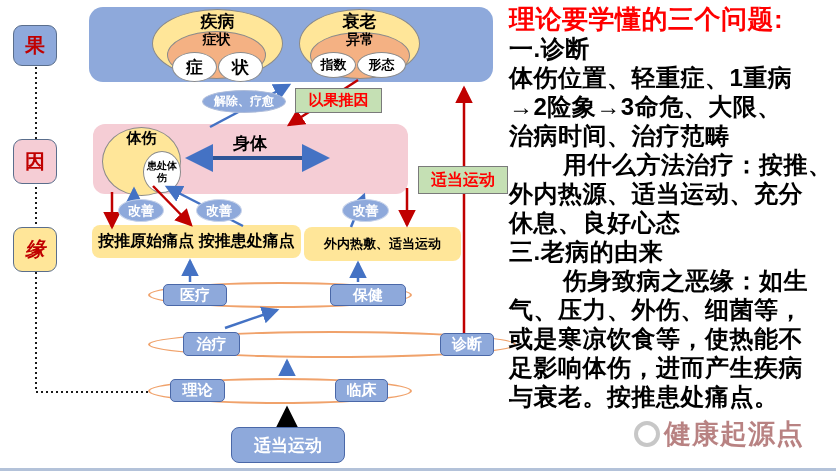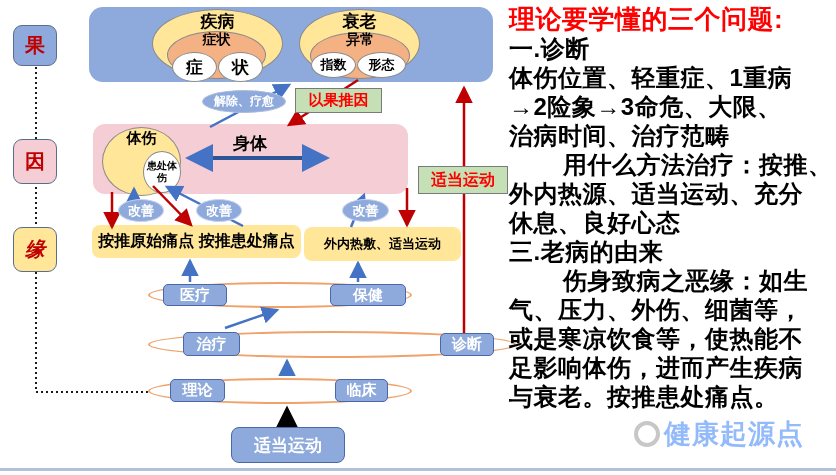--- a/index.html
+++ b/index.html
@@ -27,21 +27,21 @@
   .outline-ell{border:2.5px solid #F0A26B;border-radius:50%;z-index:2;box-sizing:border-box;background:transparent;}
   svg.overlay{position:absolute;left:0;top:0;z-index:5;}
   .grouplabel{font-weight:bold;color:#000000;z-index:4;text-align:center;}
   
   #rightpanel{left:509px;top:4px;width:326px;z-index:2;}
   #rightpanel .title{color:#ff0000;font-weight:bold;font-size:26px;line-height:30px;letter-spacing:0.5px;}
   #rightpanel .ln{color:#000;font-weight:bold;font-size:24px;line-height:29px;letter-spacing:0.5px;white-space:nowrap;}
   #rightpanel .ln.indent{padding-left:54px;}
   #watermark{left:634px;top:416px;z-index:20;display:flex;align-items:center;gap:4px;opacity:0.55;}
   #watermark .ring{width:26px;height:26px;border:4px solid #9a9a9a;border-radius:50%;box-sizing:border-box;}
-  #watermark .wtext{color:#3b82f6;font-size:27px;font-weight:bold;letter-spacing:1px;}
+  #watermark .wtext{color:#7f1d1d;font-size:27px;font-weight:bold;letter-spacing:1px;}
   #bottomline{left:0;top:468px;width:836px;height:3px;background:#b3c2d9;z-index:1;}
 </style>
 </head>
 <body>
 
 <div id="stage">
 
   <div class="abs bigrect" style="left:89px;top:7px;width:404px;height:75px;background:#8EA9DB;"></div>
   <div class="abs bigrect" style="left:93px;top:124px;width:315px;height:70px;background:#F5CDD5;border-radius:12px;"></div>
   <div class="abs" id="bottomline"></div>

